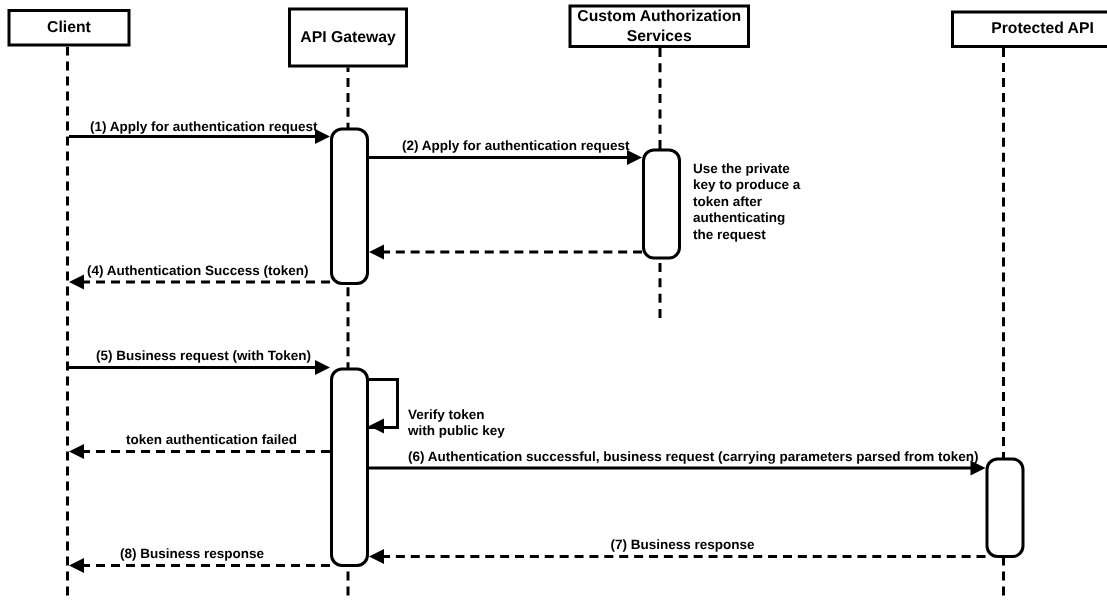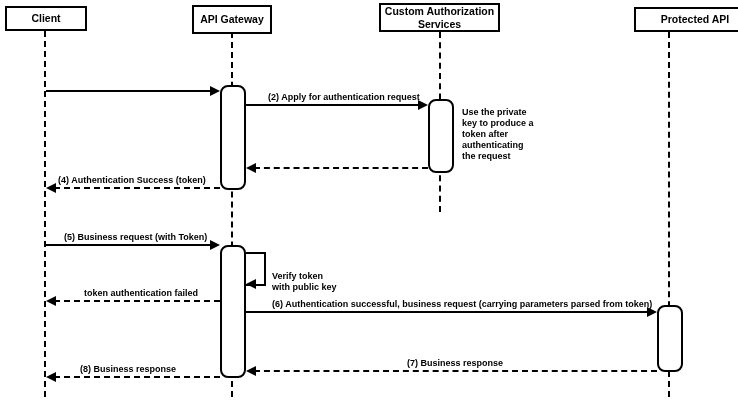--- a/index.html
+++ b/index.html
@@ -44,35 +44,36 @@
 <div id="canvas">
 
   <div class="lifeline" style="left:44px;top:31px;height:366px;"></div>
   <div class="lifeline" style="left:231px;top:32px;height:365px;"></div>
   <div class="lifeline" style="left:439px;top:32px;height:180px;"></div>
   <div class="lifeline" style="left:668px;top:32px;height:365px;"></div>
 
   <div class="actor-box" style="left:5px;top:6px;width:82px;height:25px;">
     <span>Client</span>
   </div>
-  <div class="actor-box" style="left:192px;top:5px;width:80px;height:29px;">
+  <div class="actor-box" style="left:192px;top:5px;width:80px;height:40px;">
     <span>API Gateway</span>
   </div>
   <div class="actor-box" style="left:379px;top:3px;width:121px;height:29px;">
     <span>Custom Authorization Services</span>
   </div>
   <div class="actor-box" style="left:634px;top:7px;width:122px;height:25px;">
     <span>Protected API</span>
   </div>
 
   <div class="activation" style="left:220px;top:85px;height:105px;"></div>
   <div class="activation" style="left:428px;top:99px;height:74px;"></div>
   <div class="activation" style="left:220px;top:245px;height:133px;"></div>
   <div class="activation" style="left:657px;top:305px;height:67px;"></div>
 
+  <div class="msg-label" style="left:58px;top:79px;">(1) Apply for authentication request</div>
   <div class="msg-line-solid" style="left:46px;top:90px;width:165px;"></div>
   <div class="ah-r" style="left:210px;top:86px;"></div>
 
   <div class="msg-label" style="left:266px;top:92px;">(2) Apply for authentication request</div>
   <div class="msg-line-solid" style="left:246px;top:104px;width:173px;"></div>
   <div class="ah-r" style="left:418px;top:100px;"></div>
 
   <div class="msg-line-dashed" style="left:254px;top:167px;width:174px;"></div>
   <div class="ah-l" style="left:246px;top:163px;"></div>
 

